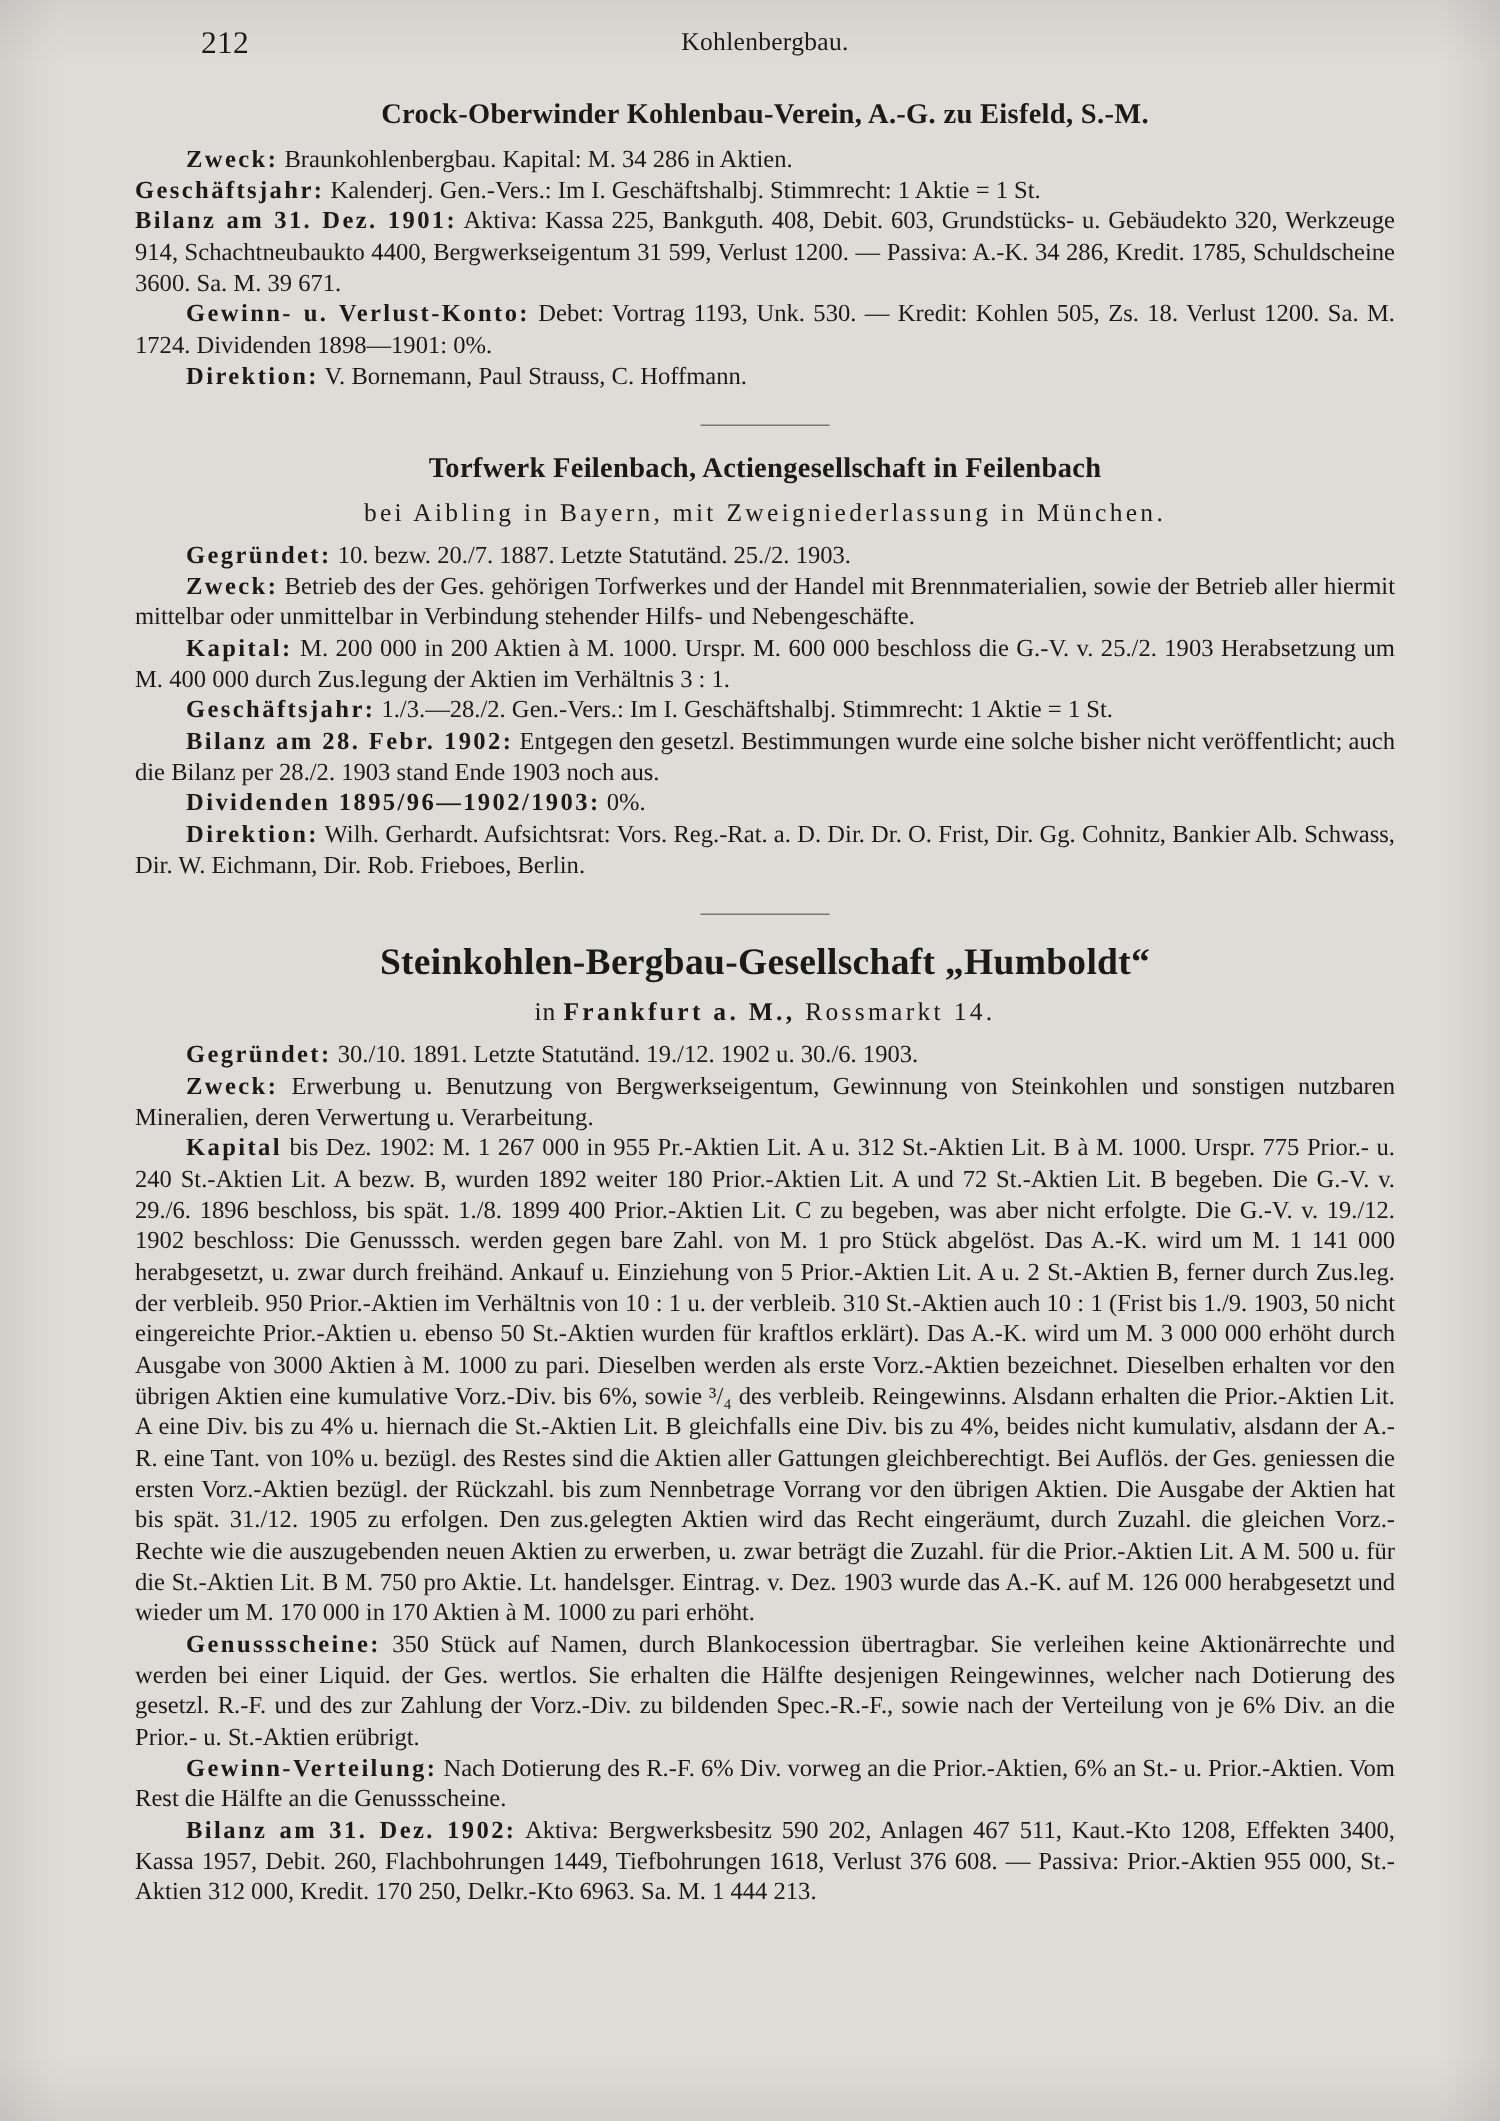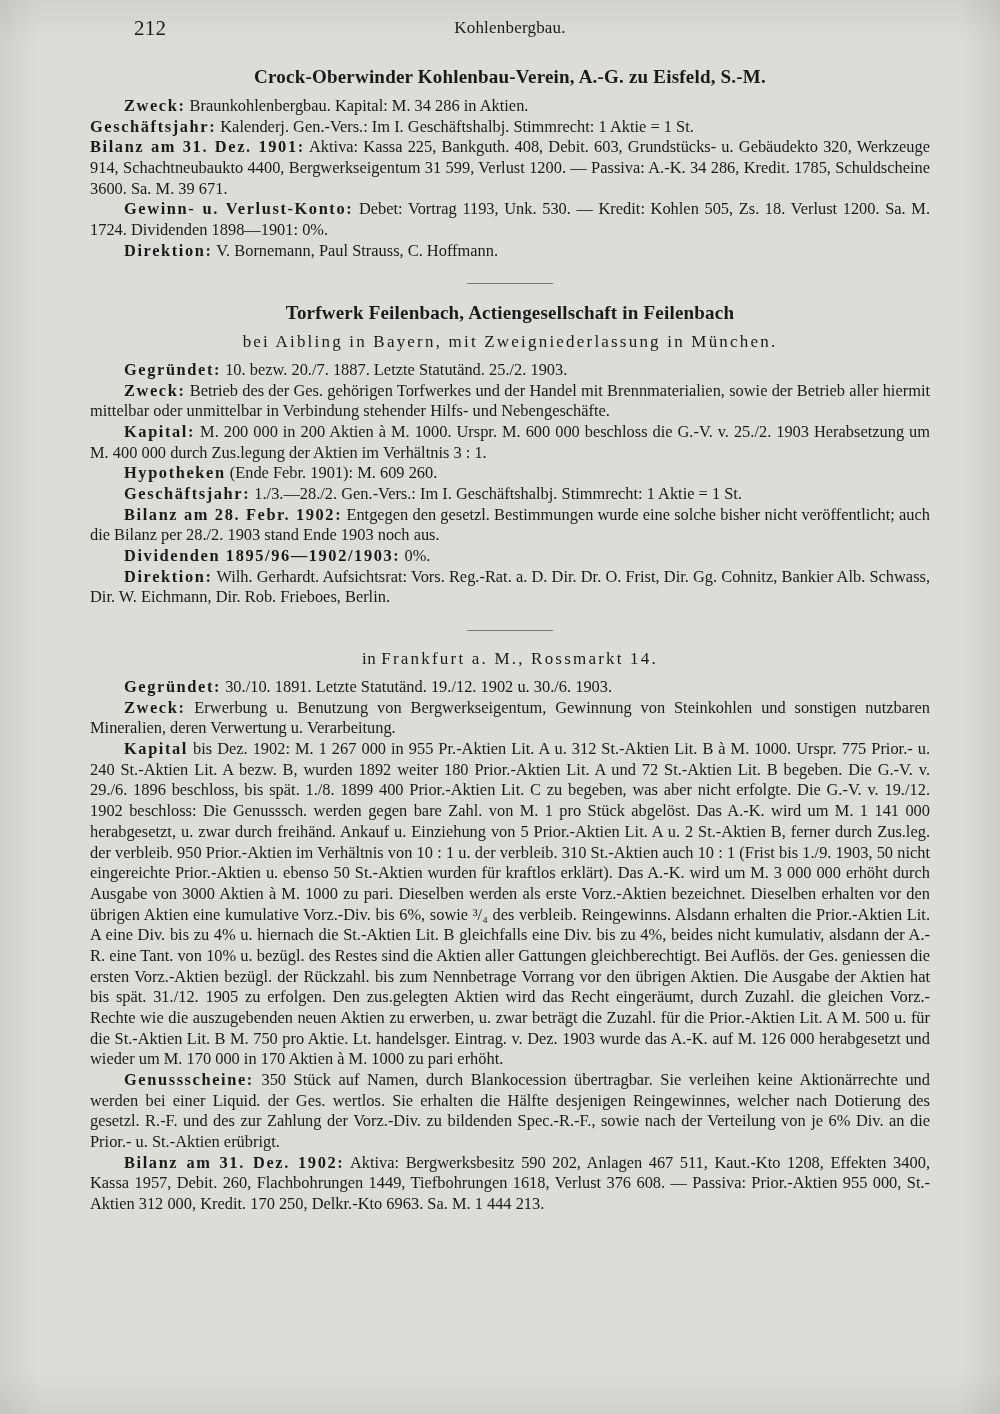--- a/index.html
+++ b/index.html
@@ -69,21 +69,21 @@
   .sub-title {
     text-align: center;
     font-size: 17px;
     letter-spacing: .6px;
     margin: 0 0 8px 0;
   }
   .sub-title .sp {
     letter-spacing: 2.2px;
   }
   .sub-title b {
-    font-weight: normal;
+    font-weight: bold;
   }
   .body p {
     margin: 0;
     font-size: 16.4px;
     line-height: 1.26;
     text-align: justify;
     text-indent: 0;
   }
   .body p.ind {
     text-indent: 34px;
@@ -126,35 +126,36 @@
 
     <div class="rule"></div>
 
     <div class="section">
       <h1 class="sec-title">Torfwerk Feilenbach, Actiengesellschaft in Feilenbach</h1>
       <div class="sub-title"><span class="sp">bei Aibling in Bayern, mit Zweigniederlassung in München.</span></div>
       <div class="body">
         <p class="ind blk"><span class="lead sp1">Gegründet:</span><span> 10. bezw. 20./7. 1887.   Letzte Statutänd. 25./2. 1903.</span></p>
         <p class="ind blk"><span class="lead sp1">Zweck:</span><span> Betrieb des der Ges. gehörigen Torfwerkes und der Handel mit Brennmaterialien, sowie der Betrieb aller hiermit mittelbar oder unmittelbar in Verbindung stehender Hilfs- und Nebengeschäfte.</span></p>
         <p class="ind blk"><span class="lead sp1">Kapital:</span><span> M. 200 000 in 200 Aktien à M. 1000.   Urspr. M. 600 000 beschloss die G.-V. v. 25./2. 1903 Herabsetzung um M. 400 000 durch Zus.legung der Aktien im Verhältnis 3 : 1.</span></p>
-        <p class="ind blk"><span class="lead sp1">Hypotheken</span><span> (Ende Febr. 1901): M. 609 260.</span></p>
         <p class="ind blk"><span class="lead sp1">Geschäftsjahr:</span><span> 1./3.—28./2.   Gen.-Vers.: Im I. Geschäftshalbj.   Stimmrecht: 1 Aktie = 1 St.</span></p>
         <p class="ind blk"><span class="lead sp1">Bilanz am 28. Febr. 1902:</span><span> Entgegen den gesetzl. Bestimmungen wurde eine solche bisher nicht veröffentlicht; auch die Bilanz per 28./2. 1903 stand Ende 1903 noch aus.</span></p>
         <p class="ind blk"><span class="lead sp1">Dividenden 1895/96—1902/1903:</span><span> 0%.</span></p>
         <p class="ind blk"><span class="lead sp1">Direktion:</span><span> Wilh. Gerhardt.          Aufsichtsrat: Vors. Reg.-Rat. a. D. Dir. Dr. O. Frist, Dir. Gg. Cohnitz, Bankier Alb. Schwass, Dir. W. Eichmann, Dir. Rob. Frieboes, Berlin.</span></p>
       </div>
     </div>
 
     <div class="rule"></div>
 
     <div class="section">
+      <h1 class="sec-title small">Steinkohlen-Bergbau-Gesellschaft „Humboldt“</h1>
       <div class="sub-title"><span>in </span><b class="sp">Frankfurt a. M.,</b><span class="sp"> Rossmarkt 14.</span></div>
       <div class="body">
         <p class="ind blk"><span class="lead sp1">Gegründet:</span><span> 30./10. 1891.   Letzte Statutänd. 19./12. 1902 u. 30./6. 1903.</span></p>
         <p class="ind blk"><span class="lead sp1">Zweck:</span><span> Erwerbung u. Benutzung von Bergwerkseigentum, Gewinnung von Steinkohlen und sonstigen nutzbaren Mineralien, deren Verwertung u. Verarbeitung.</span></p>
         <p class="ind blk"><span class="lead sp1">Kapital</span><span> bis Dez. 1902: M. 1 267 000 in 955 Pr.-Aktien Lit. A u. 312 St.-Aktien Lit. B à M. 1000. Urspr. 775 Prior.- u. 240 St.-Aktien Lit. A bezw. B, wurden 1892 weiter 180 Prior.-Aktien Lit. A und 72 St.-Aktien Lit. B begeben.  Die G.-V. v. 29./6. 1896 beschloss, bis spät. 1./8. 1899 400 Prior.-Aktien Lit. C zu begeben, was aber nicht erfolgte.  Die G.-V. v. 19./12. 1902 beschloss: Die Genusssch. werden gegen bare Zahl. von M. 1 pro Stück abgelöst.  Das A.-K. wird um M. 1 141 000 herabgesetzt, u. zwar durch freihänd. Ankauf u. Einziehung von 5 Prior.-Aktien Lit. A u. 2 St.-Aktien B, ferner durch Zus.leg. der verbleib. 950 Prior.-Aktien im Verhältnis von 10 : 1 u. der verbleib. 310 St.-Aktien auch 10 : 1 (Frist bis 1./9. 1903, 50 nicht eingereichte Prior.-Aktien u. ebenso 50 St.-Aktien wurden für kraftlos erklärt).  Das A.-K. wird um M. 3 000 000 erhöht durch Ausgabe von 3000 Aktien à M. 1000 zu pari.  Dieselben werden als erste Vorz.-Aktien bezeichnet. Dieselben erhalten vor den übrigen Aktien eine kumulative Vorz.-Div. bis 6%, sowie ³/₄ des verbleib. Reingewinns.  Alsdann erhalten die Prior.-Aktien Lit. A eine Div. bis zu 4% u. hiernach die St.-Aktien Lit. B gleichfalls eine Div. bis zu 4%, beides nicht kumulativ, alsdann der A.-R. eine Tant. von 10% u. bezügl. des Restes sind die Aktien aller Gattungen gleichberechtigt.  Bei Auflös. der Ges. geniessen die ersten Vorz.-Aktien bezügl. der Rückzahl. bis zum Nennbetrage Vorrang vor den übrigen Aktien.  Die Ausgabe der Aktien hat bis spät. 31./12. 1905 zu erfolgen.  Den zus.gelegten Aktien wird das Recht eingeräumt, durch Zuzahl. die gleichen Vorz.-Rechte wie die auszugebenden neuen Aktien zu erwerben, u. zwar beträgt die Zuzahl. für die Prior.-Aktien Lit. A M. 500 u. für die St.-Aktien Lit. B M. 750 pro Aktie. Lt. handelsger. Eintrag. v. Dez. 1903 wurde das A.-K. auf M. 126 000 herabgesetzt und wieder um M. 170 000 in 170 Aktien à M. 1000 zu pari erhöht.</span></p>
         <p class="ind blk"><span class="lead sp1">Genussscheine:</span><span> 350 Stück auf Namen, durch Blankocession übertragbar.  Sie verleihen keine Aktionärrechte und werden bei einer Liquid. der Ges. wertlos.  Sie erhalten die Hälfte desjenigen Reingewinnes, welcher nach Dotierung des gesetzl. R.-F. und des zur Zahlung der Vorz.-Div. zu bildenden Spec.-R.-F., sowie nach der Verteilung von je 6% Div. an die Prior.- u. St.-Aktien erübrigt.</span></p>
+        <p class="ind blk"><span class="lead sp1">Gewinn-Verteilung:</span><span> Nach Dotierung des R.-F. 6% Div. vorweg an die Prior.-Aktien, 6% an St.- u. Prior.-Aktien.  Vom Rest die Hälfte an die Genussscheine.</span></p>
         <p class="ind blk"><span class="lead sp1">Bilanz am 31. Dez. 1902:</span><span> Aktiva: Bergwerksbesitz 590 202, Anlagen 467 511, Kaut.-Kto 1208, Effekten 3400, Kassa 1957, Debit. 260, Flachbohrungen 1449, Tiefbohrungen 1618, Verlust 376 608. — Passiva: Prior.-Aktien 955 000, St.-Aktien 312 000, Kredit. 170 250, Delkr.-Kto 6963.  Sa. M. 1 444 213.</span></p>
       </div>
     </div>
 
   </div>
 </div>
 
 </body></html>

